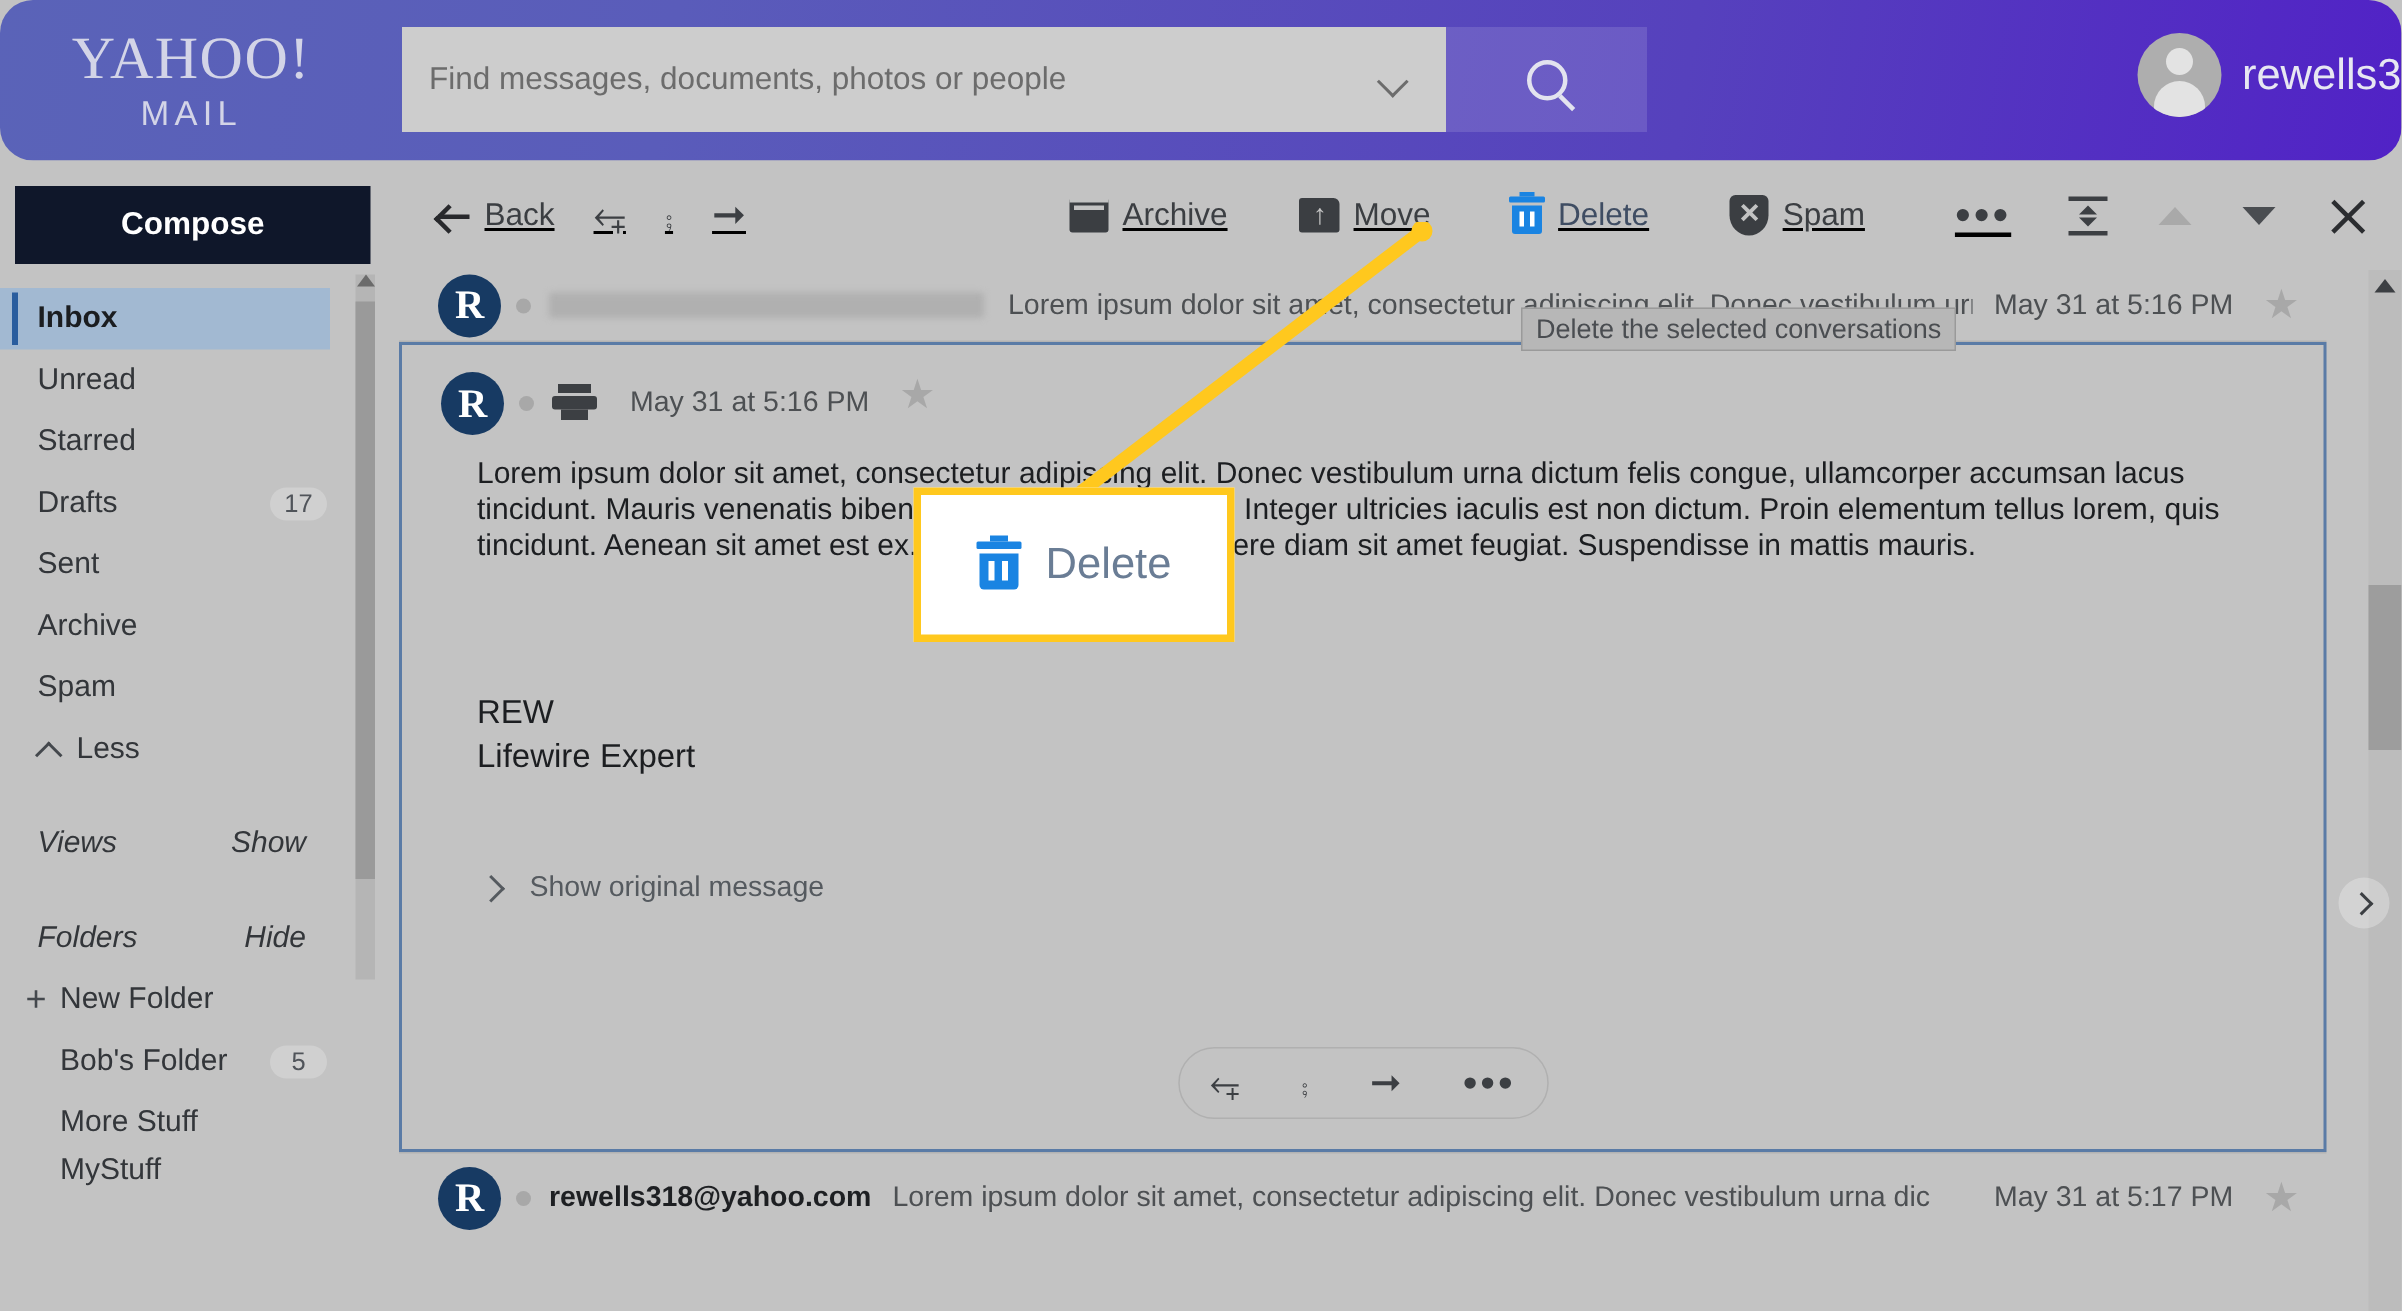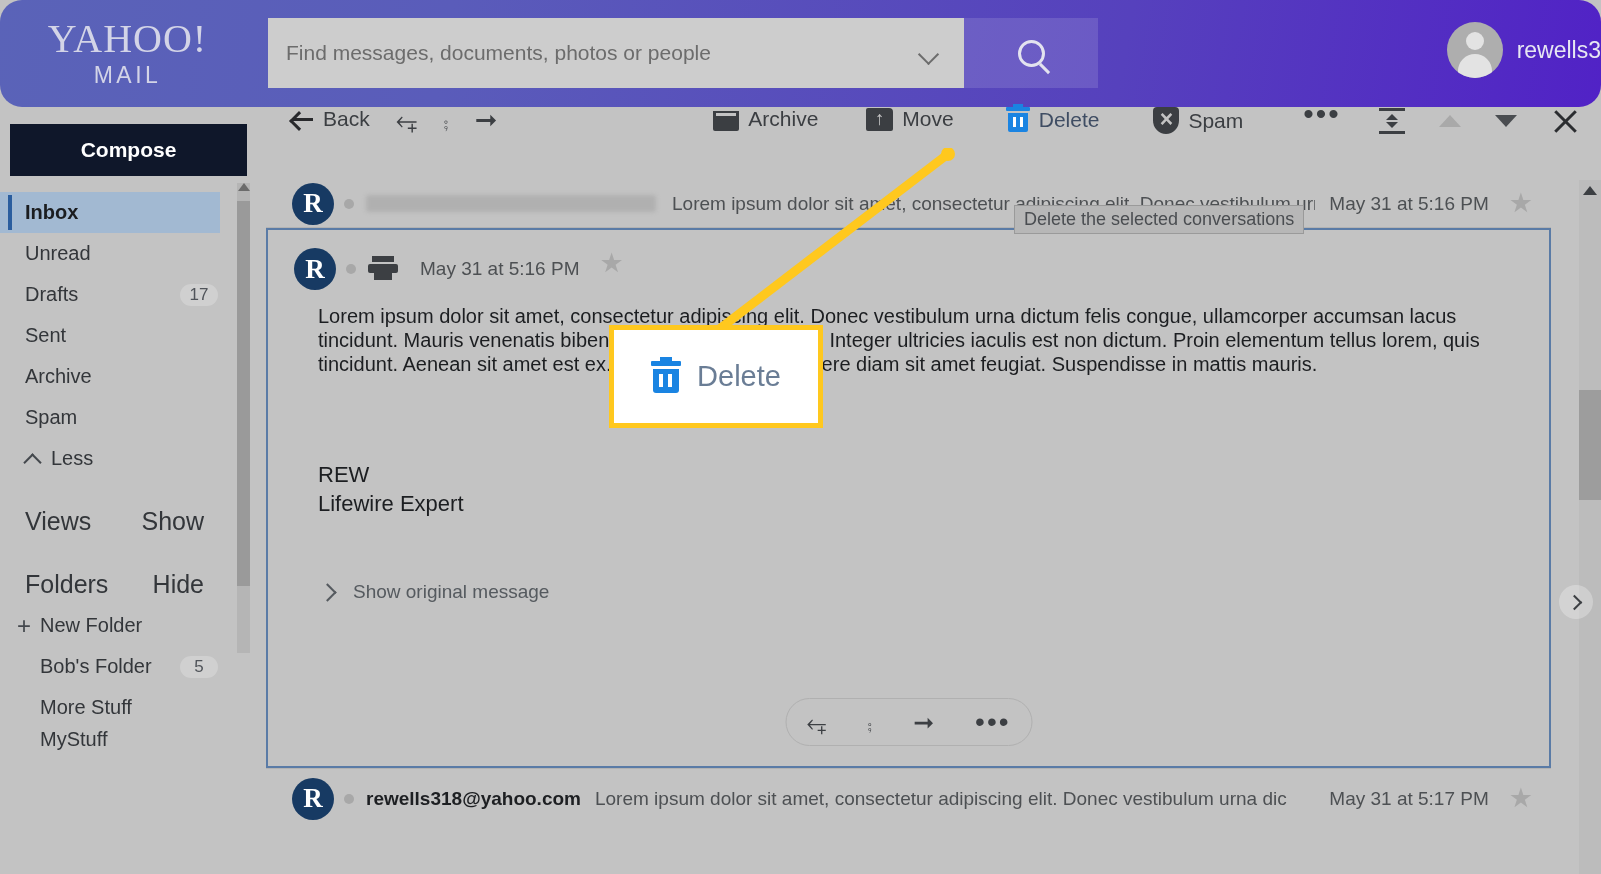--- a/index.html
+++ b/index.html
@@ -86,21 +86,21 @@
     content: ""; position: absolute; left: 50%; top: 10px;
     transform: translateX(-50%);
     width: 18px; height: 18px; border-radius: 50%; background: #e3e3e3;
   }
   .avatar-head::after {
     content: ""; position: absolute; left: 50%; top: 32px;
     transform: translateX(-50%);
     width: 34px; height: 28px; border-radius: 17px 17px 0 0; background: #e3e3e3;
   }
   .user-name {
-    font-size: 23px; color: #e7e7f2; white-space: nowrap;
+    font-size: 29px; color: #e7e7f2; white-space: nowrap;
   }
 
   
   .sidebar {
     position: absolute; left: 0; top: 107px;
     width: 266px; height: 767px;
     background: #c3c3c3;
   }
   .compose-btn {
     margin: 17px 19px 0 10px;
@@ -138,22 +138,23 @@
     width: 11px; height: 11px;
     border-left: 2.5px solid #44484d; border-top: 2.5px solid #44484d;
     transform: rotate(45deg);
   }
   .plus-ico {
     display: inline-block; margin-right: 9px; font-size: 24px;
     color: #44484d; line-height: 16px;
   }
   .section-row {
     height: 41px; display: flex; align-items: center;
-    padding-left: 25px; font-size: 25px; color: #33363a;
+    padding-left: 25px; font-size: 20px; color: #33363a;
     margin-top: 22px;
+    font-style: italic;
   }
   .section-row .act {
     margin-left: auto; margin-right: 62px; color: #33363a; cursor: pointer;
   }
   .sb-scroll {
     position: absolute; right: 16px; top: 76px;
     width: 13px; height: 470px;
   }
   .sb-scroll .track { width: 13px; height: 100%; background: #b5b5b5; }
   .sb-scroll .thumb {
@@ -166,22 +167,22 @@
     border-left: 6px solid transparent; border-right: 6px solid transparent;
     border-bottom: 8px solid #6b6b6b;
   }
 
   
   .main {
     position: absolute; left: 266px; top: 107px;
     width: 1335px; height: 767px; background: #c3c3c3;
   }
   .toolbar {
-    height: 73px; display: flex; align-items: flex-start;
-    position: relative; padding: 0 0 0 26px;
+    height: 73px; display: flex; align-items: center;
+    position: relative; padding: 0 0 0 26px; text-decoration: underline;
   }
   .tb-btn {
     display: flex; align-items: center; gap: 9px;
     font-size: 21px; color: #3b3e42; cursor: pointer;
     margin-right: 26px; white-space: nowrap;
   }
   .tb-btn.delete-hl { color: #3f4d63; }
   .arrow-left {
     width: 22px; height: 18px; position: relative;
   }
@@ -456,20 +457,23 @@
 
   <div class="sidebar">
     <div class="compose-btn">Compose</div>
 
     <div class="nav-list">
       <div class="nav-item active">
         <span>Inbox</span>
       </div>
       <div class="nav-item">
         <span>Unread</span>
+      </div>
+      <div class="nav-item">
+        <span>Starred</span>
       </div>
       <div class="nav-item">
         <span>Drafts</span>
         <span class="count">17</span>
       </div>
       <div class="nav-item">
         <span>Sent</span>
       </div>
       <div class="nav-item">
         <span>Archive</span>

